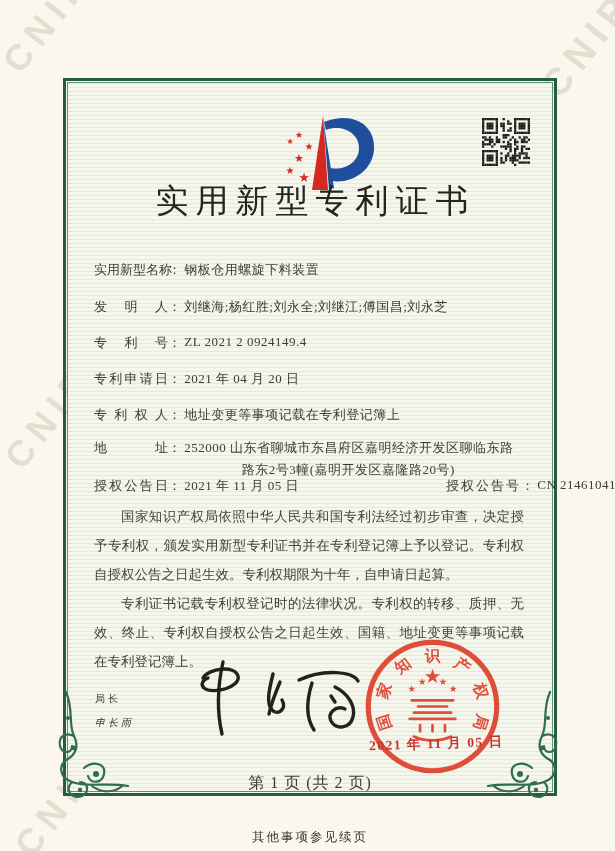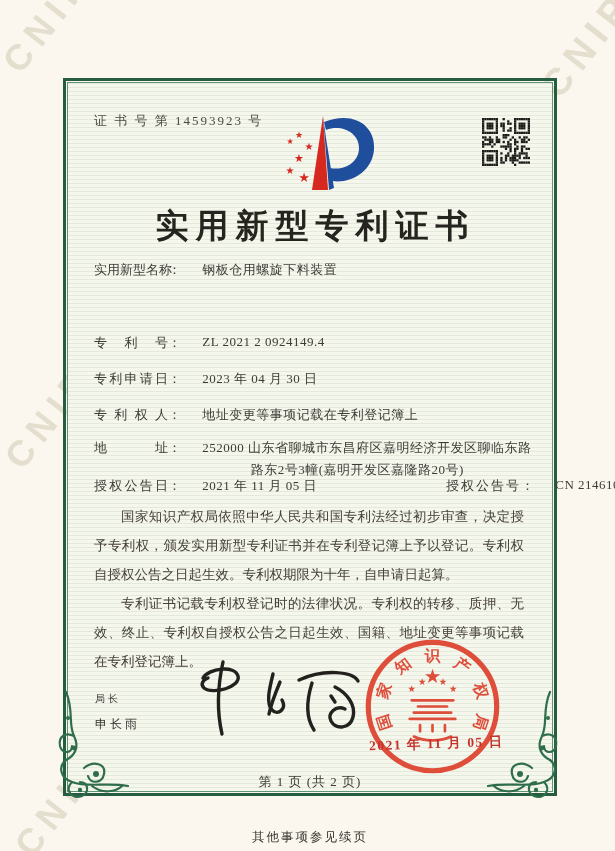--- a/index.html
+++ b/index.html
@@ -39,69 +39,69 @@
   }
 
   
   .cert-no{
     position:absolute;left:94px;top:112px;
     font-size:13px;color:#4a4a46;letter-spacing:2px;
   }
   .qr{position:absolute;left:482px;top:118px;width:48px;height:48px;}
   .logo{position:absolute;left:282px;top:110px;width:118px;height:88px;}
   .title{
-    position:absolute;left:63px;top:204px;width:505px;
-    text-align:center;font-size:33px;font-weight:700;
+    position:absolute;left:63px;top:179px;width:505px;
+    text-align:center;font-size:33px;font-weight:400;
     letter-spacing:7px;color:#25241f;
   }
 
   
   .frow{
     position:absolute;left:94px;
     font-size:13px;color:#3c3b36;white-space:nowrap;
   }
   .flabel{
     display:inline-block;width:74px;
     text-align:justify;text-align-last:justify;
     vertical-align:top;
   }
   .fcolon{display:inline-block;vertical-align:top;}
-  .fvalue{display:inline-block;margin-left:18px;letter-spacing:.5px;vertical-align:top;}
+  .fvalue{display:inline-block;margin-left:0;letter-spacing:.5px;vertical-align:top;}
   .addr2{display:block;padding-left:89px;margin-top:4px;letter-spacing:.5px;text-align:center;}
   .frow-part2{position:absolute;left:352px;top:0;}
   .flabel2{letter-spacing:2px;}
 
   
   .body-text{
     position:absolute;left:94px;top:502px;width:430px;
     font-size:13.5px;line-height:29px;color:#46413a;
     text-align:justify;
   }
   .body-text p{margin:0;text-indent:2em;}
 
   
   .signer-title{position:absolute;left:95px;top:692px;font-size:10px;color:#33322e;letter-spacing:3px;}
-  .signer-name{position:absolute;left:95px;top:716px;font-size:12px;color:#33322e;letter-spacing:3px;}
+  .signer-name{position:absolute;left:95px;top:716px;font-size:10px;color:#33322e;letter-spacing:3px;font-style:italic;}
   .signature{position:absolute;left:185px;top:650px;width:190px;height:95px;}
   .seal{position:absolute;left:360px;top:634px;width:145px;height:145px;opacity:.89;}
   .seal-date{
     position:absolute;left:369px;top:735px;
     font-size:13.5px;color:#c5332a;letter-spacing:1.5px;
     transform:rotate(-2deg);font-weight:bold;white-space:nowrap;
   }
 
   
   .flourish{position:absolute;width:88px;height:112px;}
   .flourish.bl{left:44px;top:690px;}
   .flourish.br{left:484px;top:690px;transform:scaleX(-1);}
 
   
   .page-num{
     position:absolute;left:63px;top:773px;width:494px;
-    text-align:center;font-size:13px;color:#3c3b36;letter-spacing:1px;
+    text-align:center;font-size:16px;color:#3c3b36;letter-spacing:1px;
   }
   .cont-note{
     position:absolute;left:63px;top:829px;width:494px;
     text-align:center;font-size:12.5px;color:#34332e;letter-spacing:2px;
   }
 </style>
 </head>
 <body>
 
 <div class="page">
@@ -143,21 +143,20 @@
       <path d="M48,96 C58,104 72,102 78,96"></path>
     </g>
     <g fill="#2f6e4a">
       <circle cx="30" cy="58" r="2.4"></circle>
         <circle cx="52" cy="84" r="3"></circle>
       <circle cx="36" cy="100" r="2.2"></circle>
         <circle cx="24" cy="28" r="2"></circle>
     </g>
   </svg>
 
-  <div class="cert-no">证 书 号 第 14593923 号</div>
 
   <svg class="qr" id="qr-svg" viewBox="0 0 48 48">
       <rect x="20.57142857142857" y="0" width="2.2857142857142856" height="2.2857142857142856" fill="#1b1b18"></rect>
       <rect x="25.142857142857142" y="2.2857142857142856" width="2.2857142857142856" height="2.2857142857142856" fill="#1b1b18"></rect>
       <rect x="18.285714285714285" y="4.571428571428571" width="2.2857142857142856" height="2.2857142857142856" fill="#1b1b18"></rect>
       <rect x="20.57142857142857" y="4.571428571428571" width="2.2857142857142856" height="2.2857142857142856" fill="#1b1b18"></rect>
       <rect x="25.142857142857142" y="4.571428571428571" width="2.2857142857142856" height="2.2857142857142856" fill="#1b1b18"></rect>
       <rect x="27.428571428571427" y="4.571428571428571" width="2.2857142857142856" height="2.2857142857142856" fill="#1b1b18"></rect>
       <rect x="18.285714285714285" y="6.857142857142857" width="2.2857142857142856" height="2.2857142857142856" fill="#1b1b18"></rect>
       <rect x="20.57142857142857" y="6.857142857142857" width="2.2857142857142856" height="2.2857142857142856" fill="#1b1b18"></rect>
@@ -382,27 +381,31 @@
       <text x="22" y="72" font-size="13">★</text>
     </g>
   </svg>
 
   <div class="title">实用新型专利证书</div>
 
   <div class="frow" style="top:261px;">
     <span class="flabel">实用新型名称</span><span class="fcolon">：</span>
     <span class="fvalue">钢板仓用螺旋下料装置</span>
   </div>
+  <div class="frow" style="top:298px;">
+    <span class="flabel">发明人</span><span class="fcolon">：</span>
+    <span class="fvalue">刘继海;杨红胜;刘永全;刘继江;傅国昌;刘永芝</span>
+  </div>
   <div class="frow" style="top:334px;">
     <span class="flabel">专利号</span><span class="fcolon">：</span>
     <span class="fvalue">ZL 2021 2 0924149.4</span>
   </div>
   <div class="frow" style="top:370px;">
     <span class="flabel">专利申请日</span><span class="fcolon">：</span>
-    <span class="fvalue">2023 年 04 月 30 日</span>
+    <span class="fvalue">2021 年 04 月 20 日</span>
   </div>
   <div class="frow" style="top:406px;">
     <span class="flabel">专利权人</span><span class="fcolon">：</span>
     <span class="fvalue">地址变更等事项记载在专利登记簿上</span>
   </div>
   <div class="frow" style="top:439px;">
     <span class="flabel">地址</span><span class="fcolon">：</span>
     <span class="fvalue">252000 山东省聊城市东昌府区嘉明经济开发区聊临东路</span>
     <span class="addr2">路东2号3幢(嘉明开发区嘉隆路20号)</span>
   </div>

